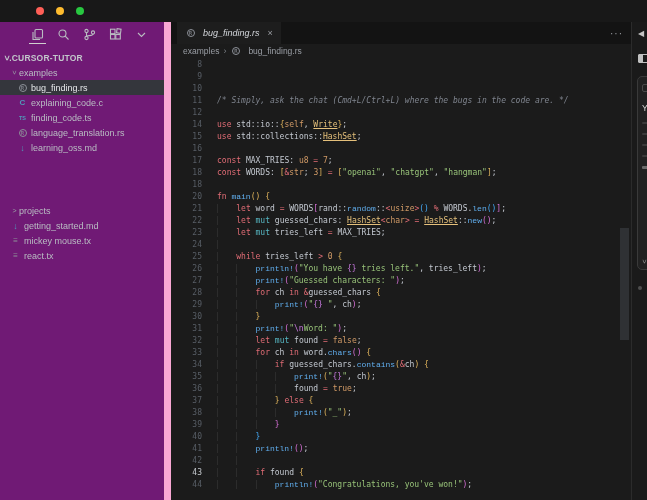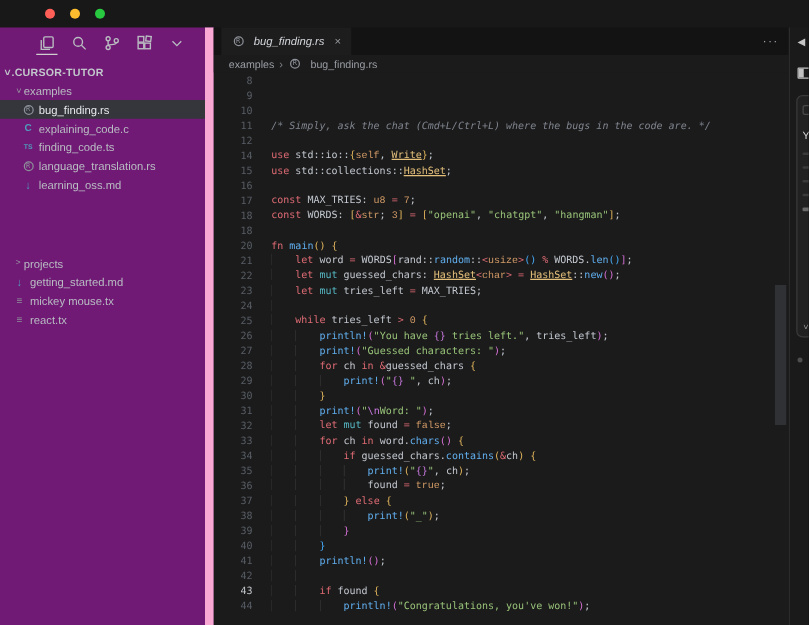--- a/index.html
+++ b/index.html
@@ -61,22 +61,22 @@
   .ln { width:46px; flex:none; text-align:right; padding-right:15px; color:#585e66;
         font-size:8px; }
   .ln.active { color:#c2c6cb; }
   .ltext { white-space:pre; }
   .ig { display:inline-block; white-space:pre;
         background:linear-gradient(to right,#2c2c2c 1px,transparent 1px); }
   .tk-d   { color:#c3c8d0; }
   .tk-kw  { color:#e06c75; }
   .tk-mut { color:#56b6c2; }
   .tk-ty  { color:#e5c07b;text-decoration:underline; }
-  .tk-fn  { color:#61afef; }
-  .tk-num { color:#d19a66;font-family:Liberation Mono, monospace; }
+  .tk-fn  { color:#61afef;font-family:Liberation Mono, monospace; }
+  .tk-num { color:#d19a66; }
   .tk-str { color:#98c379; }
   .tk-esc { color:#c678dd; }
   .tk-op  { color:#e06c75; }
   .tk-com { color:#7f848e; font-style:italic; }
   .tk-b1  { color:#e0b45c; }
   .tk-b2  { color:#d670d6; }
   .tk-b3  { color:#45a9f5; }
 
   .scroll-thumb { position:absolute; width:9px; right:2px; top:206px; height:112px;
                   background:#37393d; opacity:.75; cursor:pointer; }

